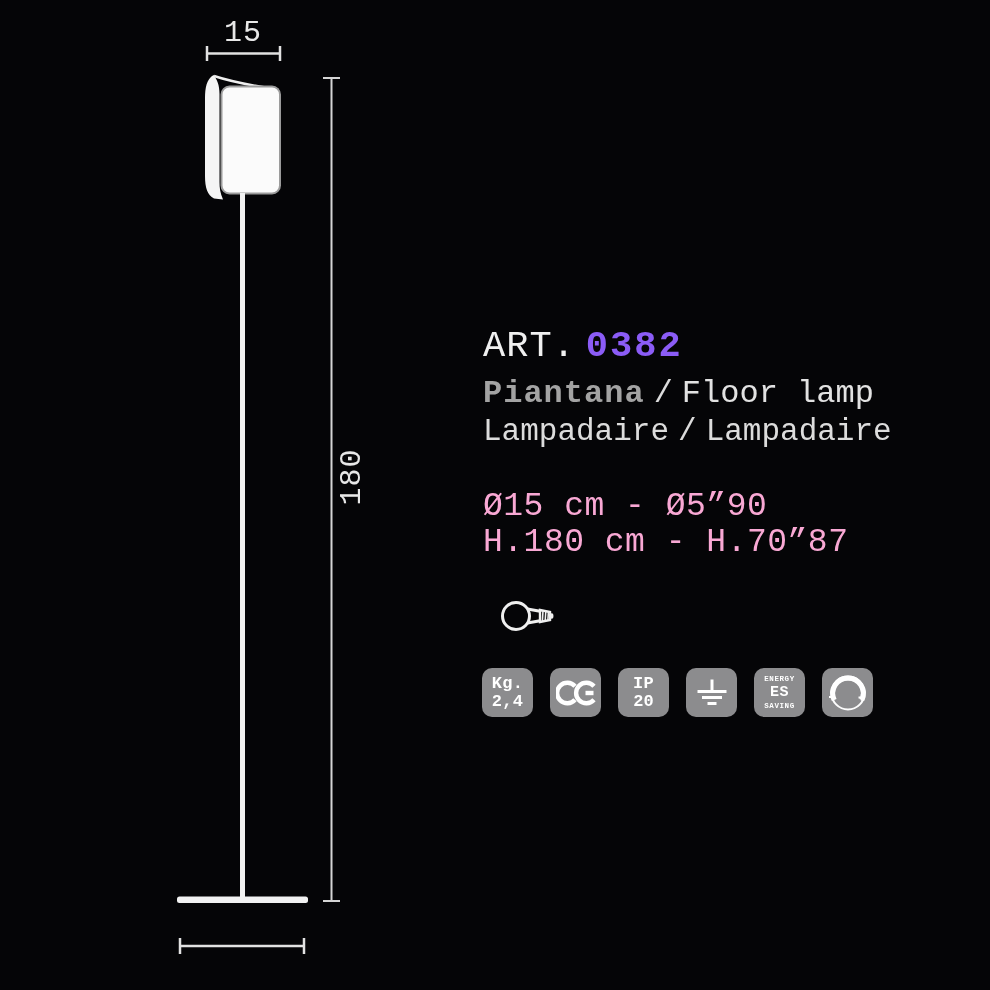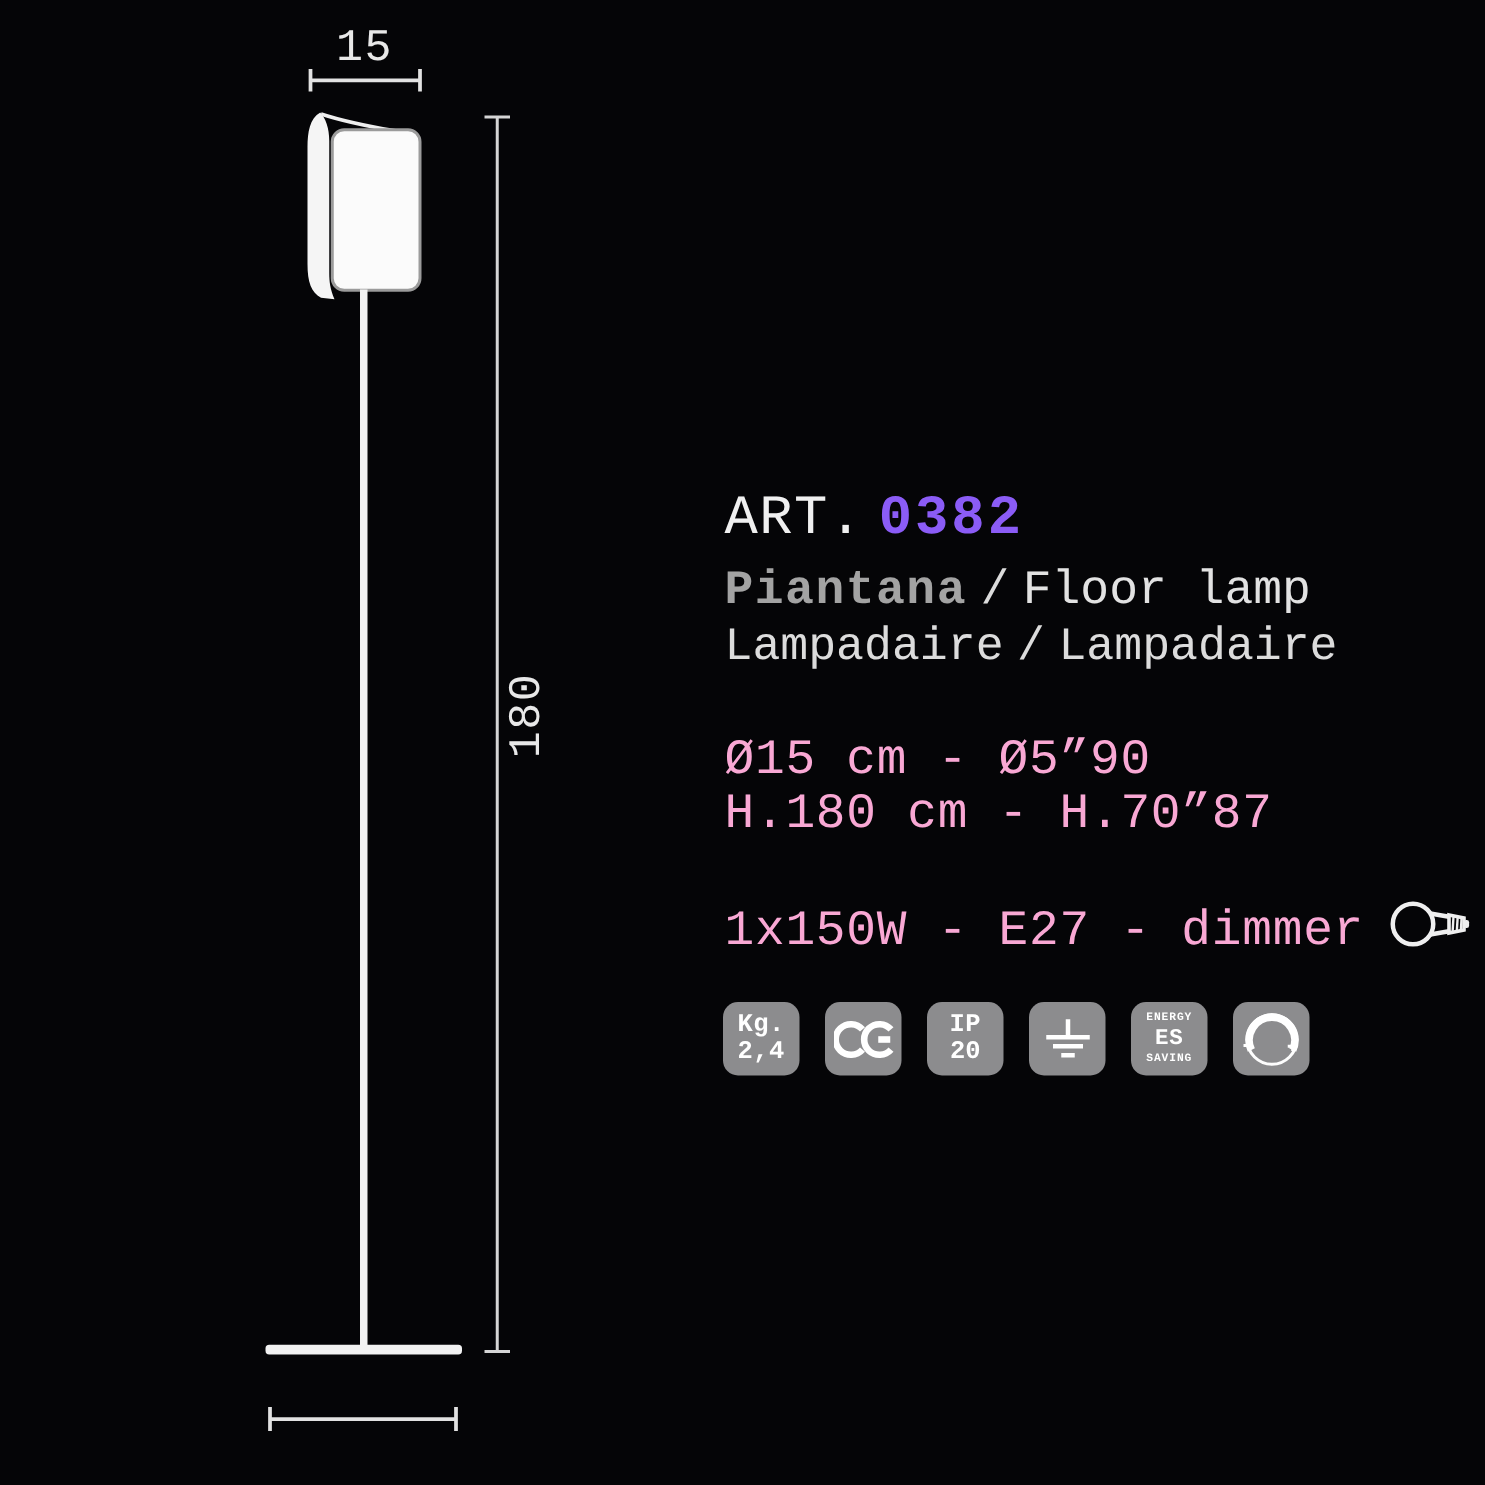--- a/index.html
+++ b/index.html
@@ -98,21 +98,21 @@
     </div>
 
     <div class="name-line2">
       <span>Lampadaire</span><span class="sep">/</span><span>Lampadaire</span>
     </div>
 
     <div class="spec-line spec-d">Ø15 cm - Ø5”90</div>
     <div class="spec-line spec-h">H.180 cm - H.70”87</div>
 
     <div class="spec-line spec-p">
-      <span>1x150W - E27 - dimmer</span><svg class="bulb" width="58" height="40" viewBox="0 0 58 40">
+      <svg class="bulb" width="58" height="40" viewBox="0 0 58 40">
         <circle cx="17" cy="20" r="13.5" fill="none" stroke="#efefef" stroke-width="3"></circle>
         <path d="M 28.5 13 L 41 15.2 M 28.5 27 L 41 24.8" fill="none" stroke="#efefef" stroke-width="3"></path>
         <path d="M 41 14 L 51 16 L 51 24 L 41 26 Z" fill="none" stroke="#efefef" stroke-width="2.4"></path>
         <path d="M 44 14.8 L 43.4 25.4 M 46.8 15.2 L 46.2 25 M 49.4 15.8 L 48.9 24.4" stroke="#efefef" stroke-width="1.6" fill="none"></path>
         <rect x="51" y="17.3" width="3.4" height="5.4" rx="1.6" fill="#efefef"></rect>
       </svg>
     </div>
 
     <div class="badges" style="left:-1px;">
 

